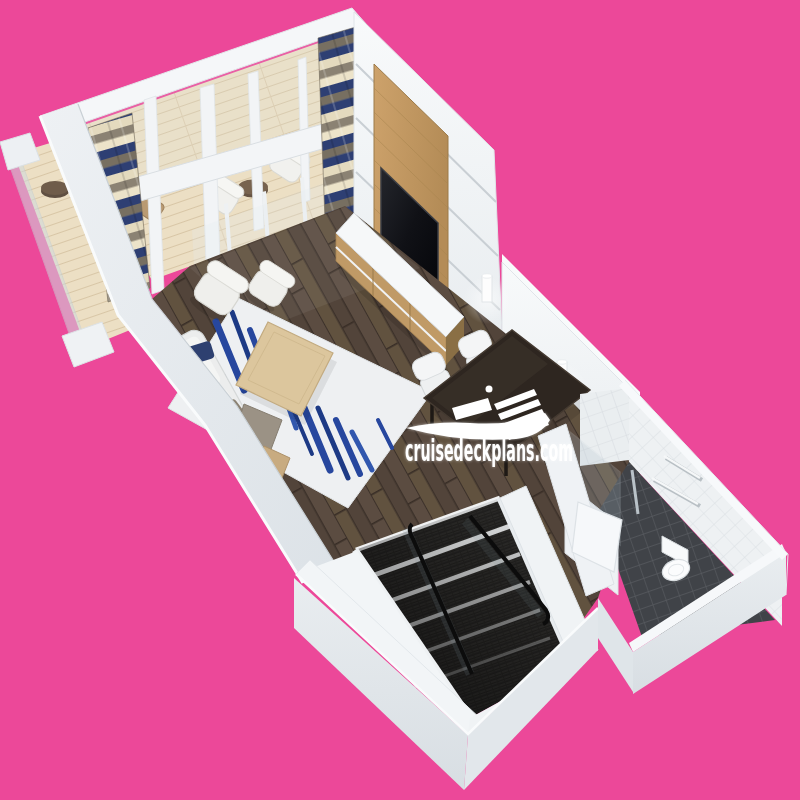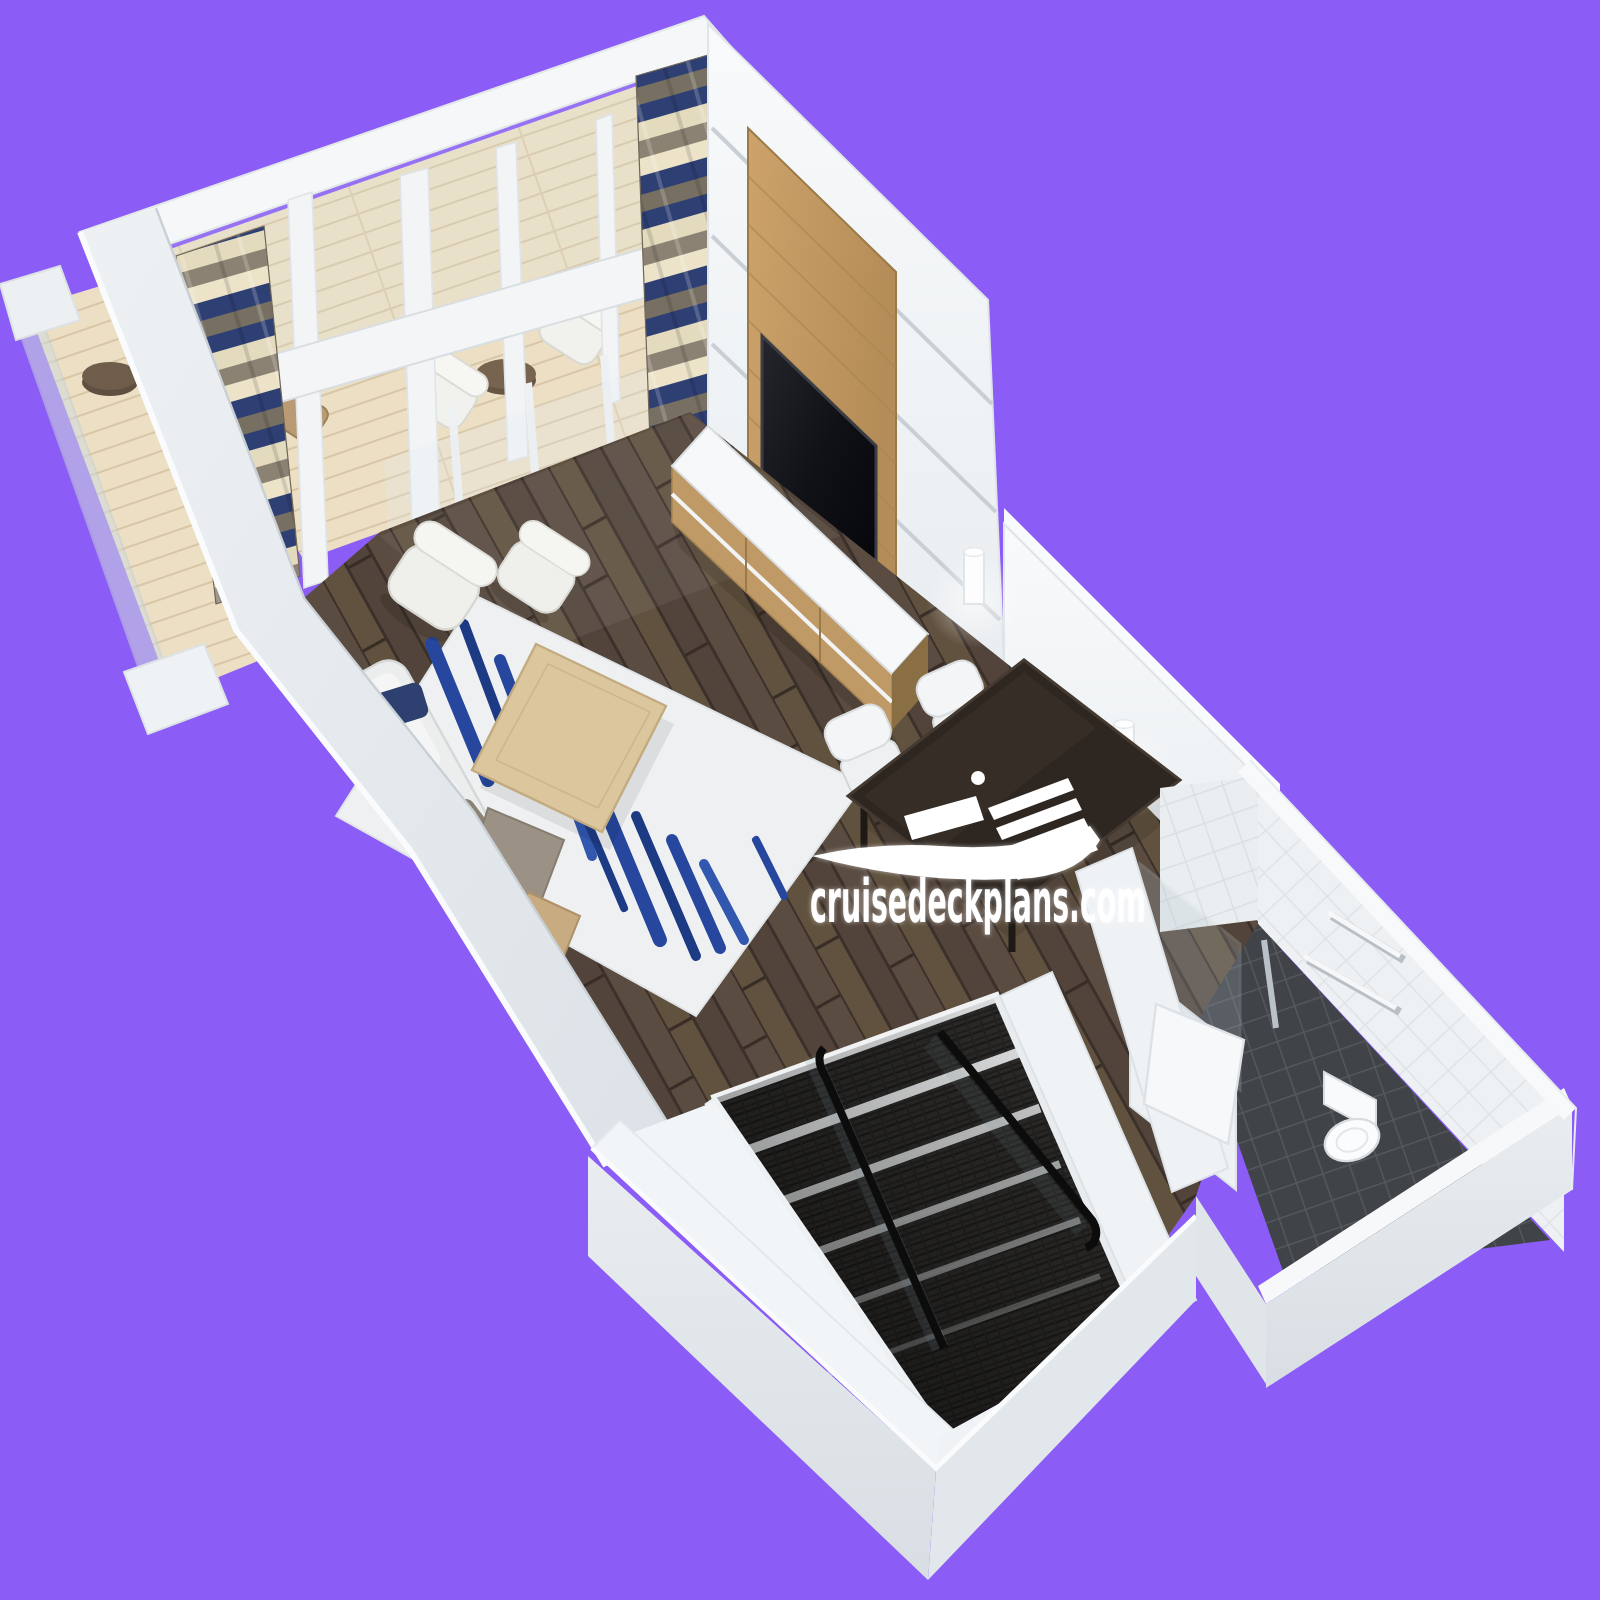--- a/index.html
+++ b/index.html
@@ -1,16 +1,16 @@
 <!DOCTYPE html>
 <html><head>
 <meta charset="utf-8">
 <style>
   html,body{margin:0;padding:0;background:#ffffff;}
-  .stage{position:relative;width:800px;height:800px;background:#8b5cf6;overflow:hidden;
+  .stage{position:relative;width:800px;height:800px;background:#ec4899;overflow:hidden;
          font-family:"DejaVu Sans", sans-serif;}
   svg{position:absolute;left:0;top:0;}
   .wm-text{font-family:"DejaVu Sans", sans-serif;font-weight:700;}
 </style>
 </head>
 <body>
 
 <div class="stage">
 <svg width="800" height="800" viewBox="0 0 800 800">
   <defs>

